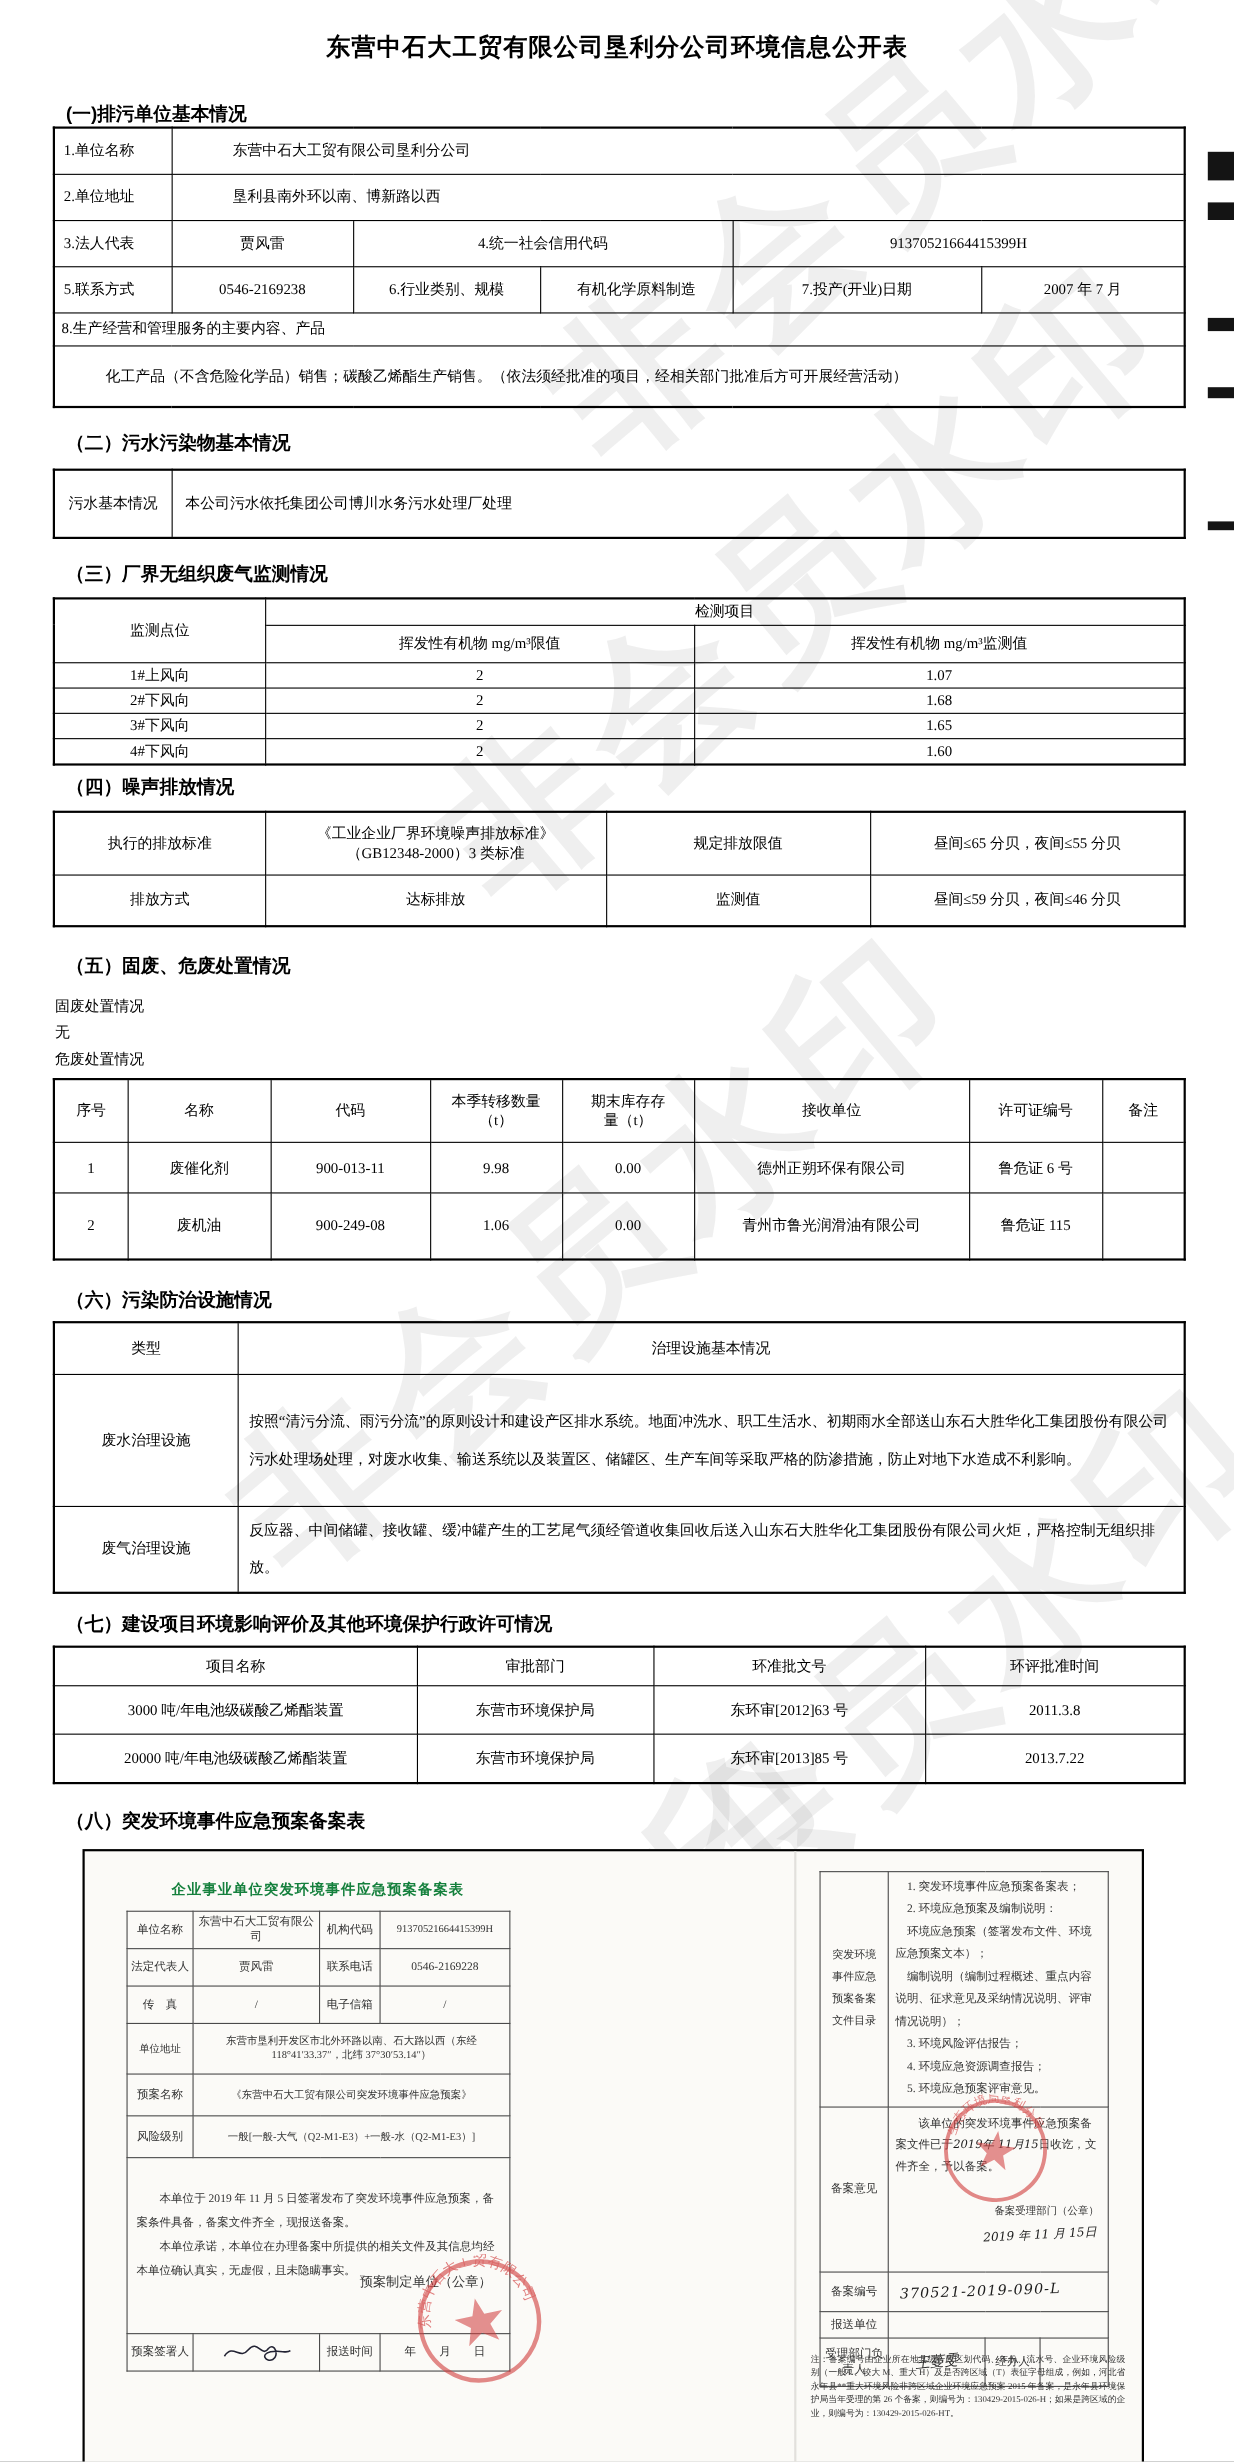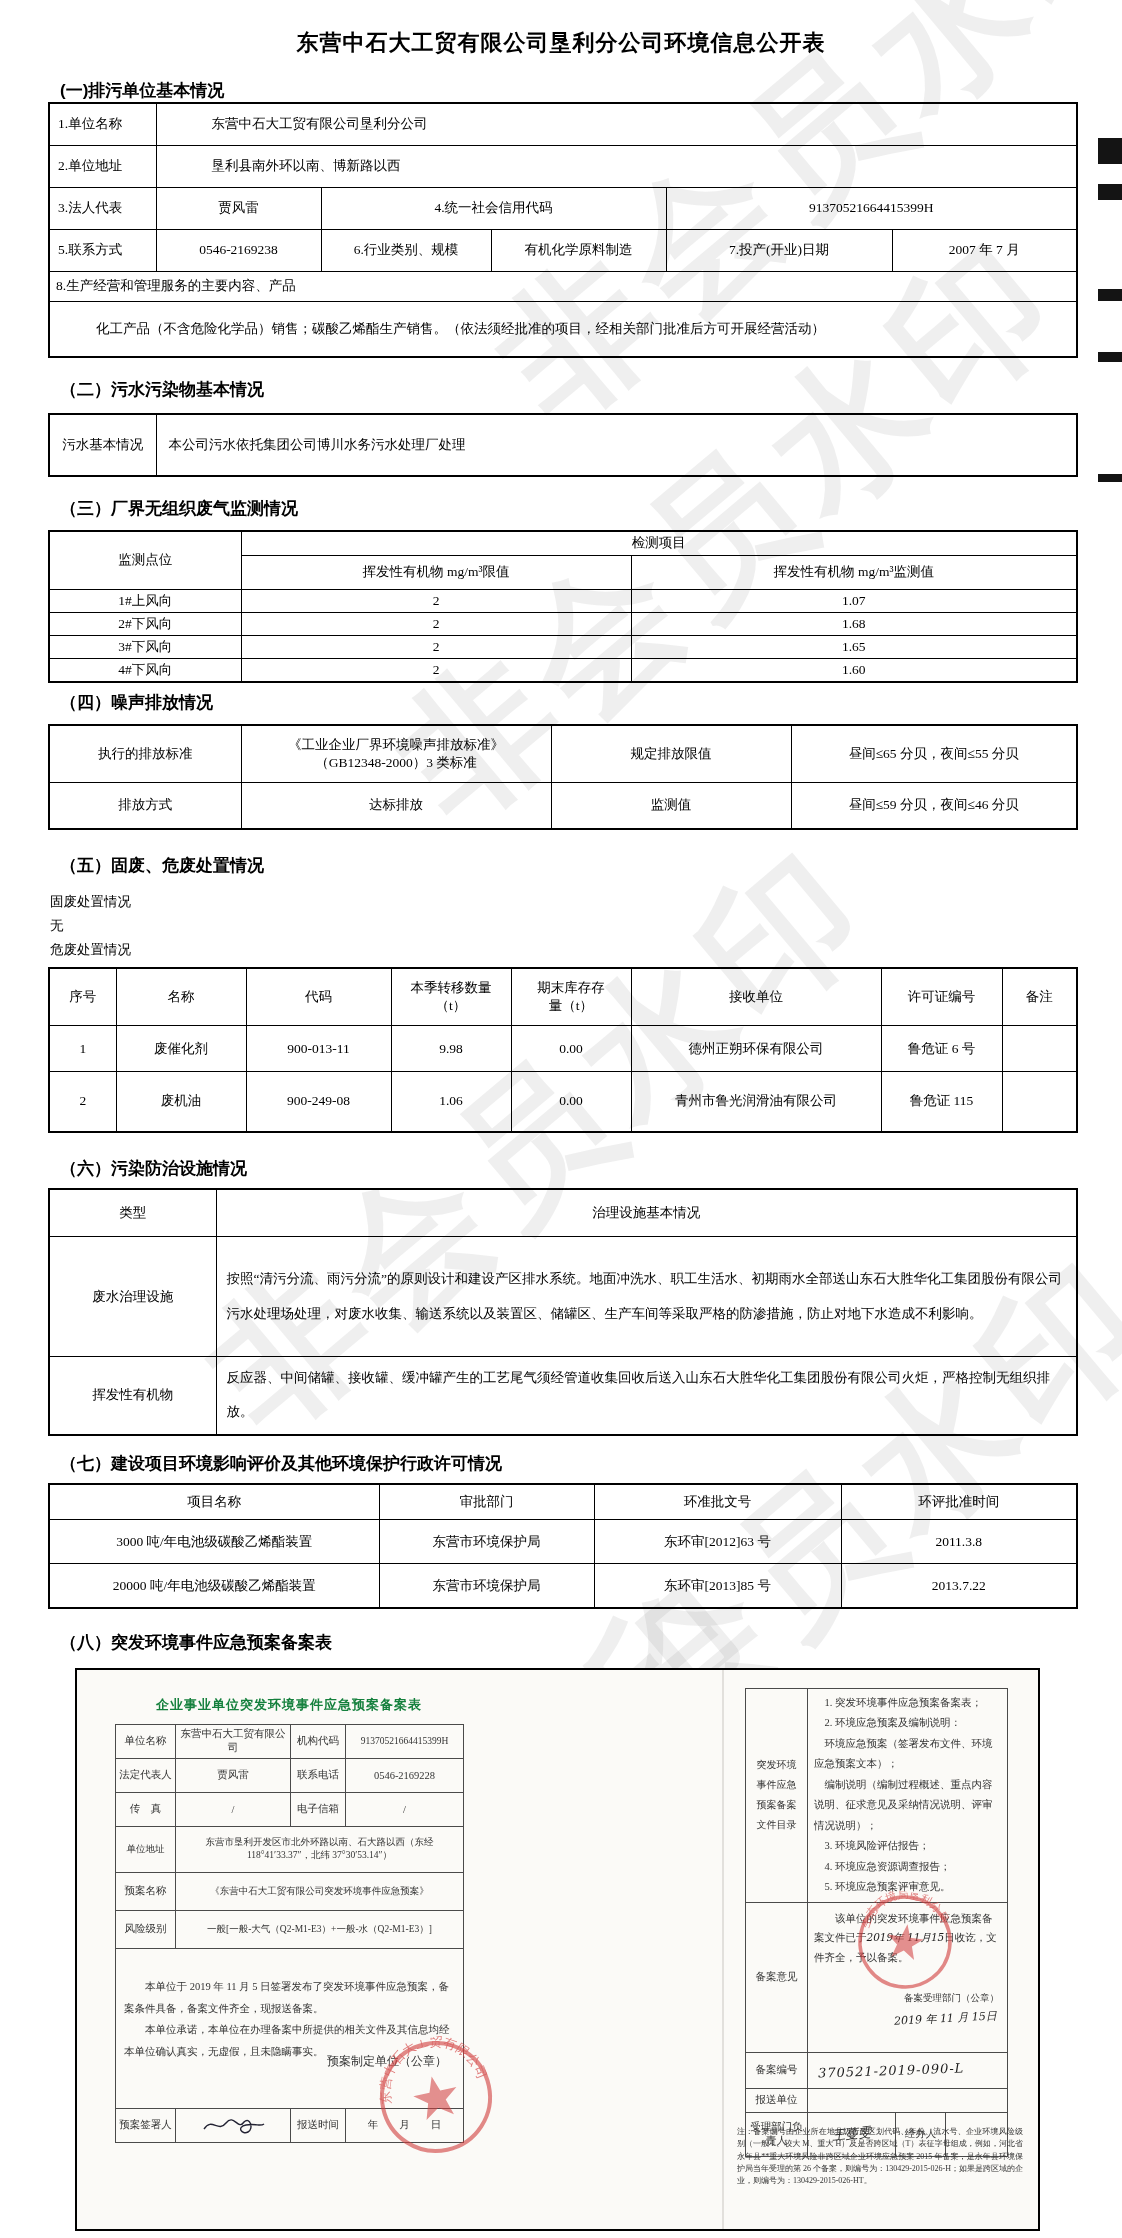--- a/index.html
+++ b/index.html
@@ -120,21 +120,21 @@
   <div class="edge-mark" style="top:138px; height:26px;"></div>
   <div class="edge-mark" style="top:184px; height:16px;"></div>
   <div class="edge-mark" style="top:289px; height:12px;"></div>
   <div class="edge-mark" style="top:352px; height:10px;"></div>
   <div class="edge-mark" style="top:474px; height:8px;"></div>
 
   <div class="content">
 
     <h1 class="doc-title">东营中石大工贸有限公司垦利分公司环境信息公开表</h1>
 
-    <h2 class="sec-h" style="margin-top:21px;">(一)排污单位基本情况</h2>
+    <h2 class="sec-h" style="margin-top:34px;">(一)排污单位基本情况</h2>
     <table class="doc t1">
       <colgroup>
           <col style="width:107px">
           <col style="width:165px">
           <col style="width:170px">
           <col style="width:175px">
           <col style="width:226px">
           <col style="width:185px">
         </colgroup>
       <tbody>
@@ -307,21 +307,21 @@
       <tbody>
           <tr class="hd">
         <td class="c">类型</td>
         <td class="c">治理设施基本情况</td>
       </tr>
       <tr class="r1">
         <td class="c">废水治理设施</td>
         <td class="desc">按照“清污分流、雨污分流”的原则设计和建设产区排水系统。地面冲洗水、职工生活水、初期雨水全部送山东石大胜华化工集团股份有限公司污水处理场处理，对废水收集、输送系统以及装置区、储罐区、生产车间等采取严格的防渗措施，防止对地下水造成不利影响。</td>
       </tr>
       <tr class="r2">
-        <td class="c">挥发性有机物</td>
+        <td class="c">废气治理设施</td>
         <td class="desc">反应器、中间储罐、接收罐、缓冲罐产生的工艺尾气须经管道收集回收后送入山东石大胜华化工集团股份有限公司火炬，严格控制无组织排放。</td>
       </tr>
     </tbody>
       </table>
 
     <h2 class="sec-h" style="margin-top:16px;">（七）建设项目环境影响评价及其他环境保护行政许可情况</h2>
     <table class="doc t7" style="margin-top:8px;">
       <colgroup>
           <col style="width:330px">
           <col style="width:215px">

